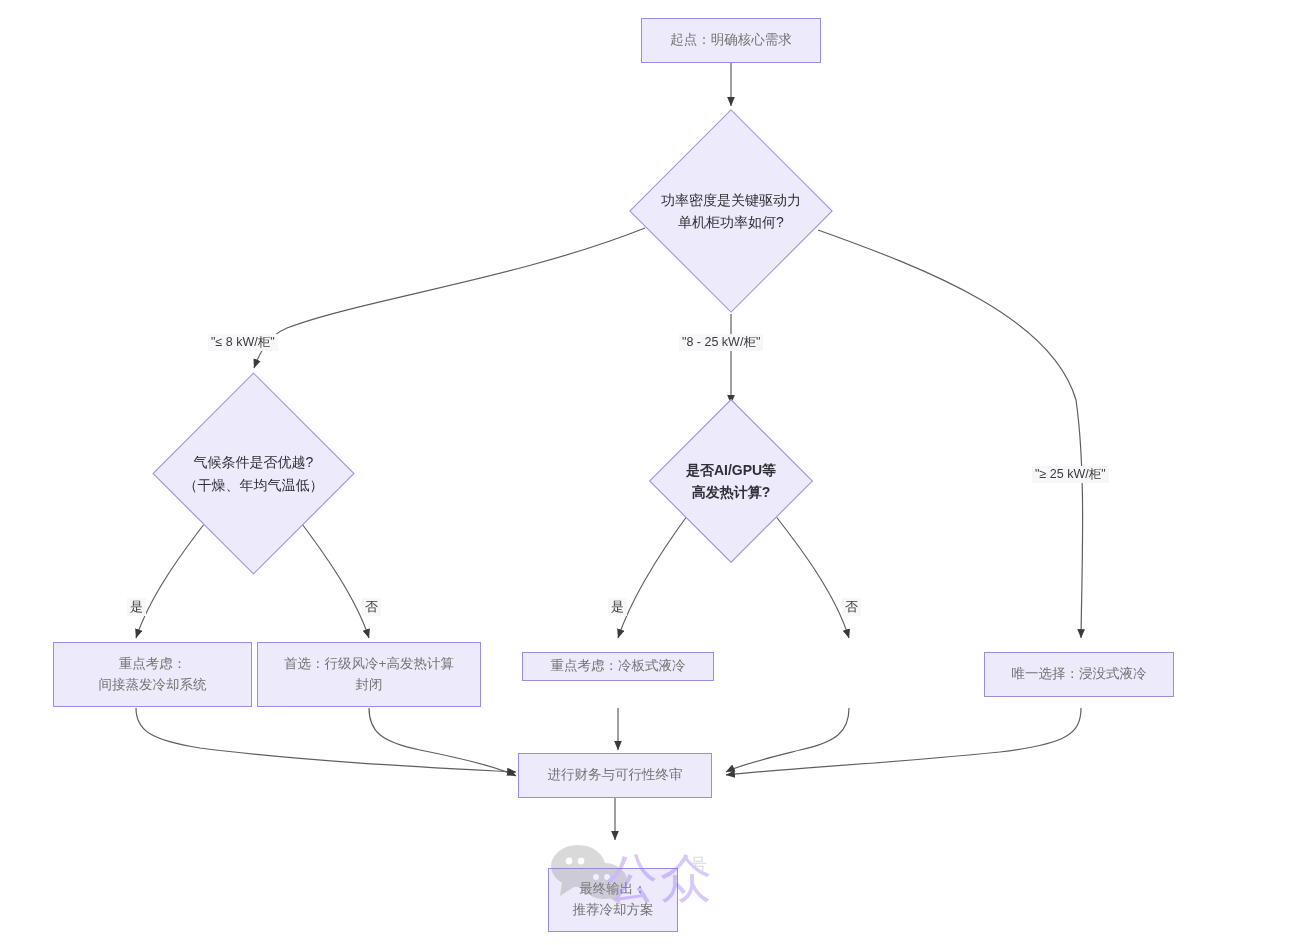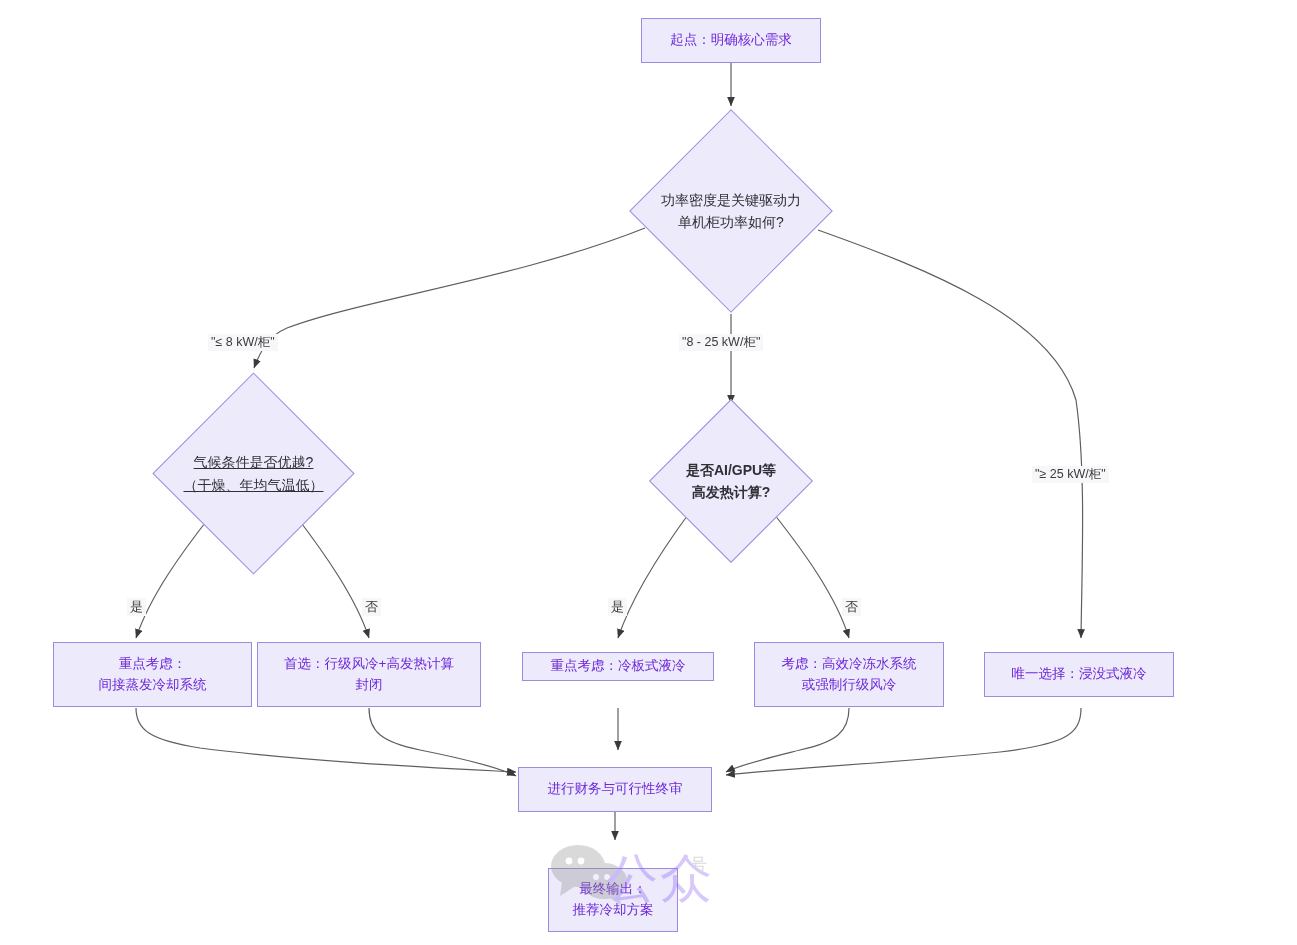--- a/index.html
+++ b/index.html
@@ -37,21 +37,21 @@
     position: absolute;
     box-sizing: border-box;
     display: flex;
     align-items: center;
     justify-content: center;
     text-align: center;
   }
   .rect-node {
     background: #ECEAFB;
     border: 1.3px solid #9A8CE0;
-    color: #6d28d9;
+    color: #737373;
     font-size: 13.5px;
     line-height: 1.55;
     padding: 4px 8px;
     white-space: pre-line;
   }
   .diamond-wrap {
     position: absolute;
   }
   .diamond-shape {
     position: absolute;
@@ -163,21 +163,21 @@
   <div class="diamond-wrap" style="left:659px; top:139px; width:144px; height:144px;">
     <div class="diamond-shape"></div>
     <div class="diamond-label" style="left:-52px; top:-6px; width:248px; height:156px;">
       <span>功率密度是关键驱动力
 单机柜功率如何?</span>
     </div>
   </div>
 
   <div class="diamond-wrap" style="left:182px; top:402px; width:143px; height:143px;">
     <div class="diamond-shape"></div>
-    <div class="diamond-label" style="left:-52px; top:-6px; width:247px; height:155px;text-decoration:underline;">
+    <div class="diamond-label" style="left:-52px; top:-6px; width:247px; height:155px;">
       <span>气候条件是否优越?
 （干燥、年均气温低）</span>
     </div>
   </div>
 
   <div class="diamond-wrap" style="left:673px; top:423px; width:116px; height:116px;">
     <div class="diamond-shape"></div>
     <div class="diamond-label" style="left:-42px; top:-8px; width:200px; height:132px;font-weight:bold;">
       <span>是否AI/GPU等
 高发热计算?</span>
@@ -191,30 +191,26 @@
 
   <div class="node rect-node" style="left:257px; top:642px; width:224px; height:65px;">
     <span>首选：行级风冷+高发热计算
 封闭</span>
   </div>
 
   <div class="node rect-node" style="left:522px; top:652px; width:192px; height:29px;">
     <span>重点考虑：冷板式液冷</span>
   </div>
 
-  <div class="node rect-node" style="left:754px; top:642px; width:190px; height:65px;">
-    <span>考虑：高效冷冻水系统
-或强制行级风冷</span>
-  </div>
 
   <div class="node rect-node" style="left:984px; top:652px; width:190px; height:45px;">
     <span>唯一选择：浸没式液冷</span>
   </div>
 
-  <div class="node rect-node" style="left:518px; top:753px; width:194px; height:45px;margin-top:14px;">
+  <div class="node rect-node" style="left:518px; top:753px; width:194px; height:45px;">
     <span>进行财务与可行性终审</span>
   </div>
 
   <div class="node rect-node" style="left:548px; top:868px; width:130px; height:64px;">
     <span>最终输出：
 推荐冷却方案</span>
   </div>
 
   <div class="edge-label" style="left:208px; top:334px;">
     <span>"≤ 8 kW/柜"</span>

